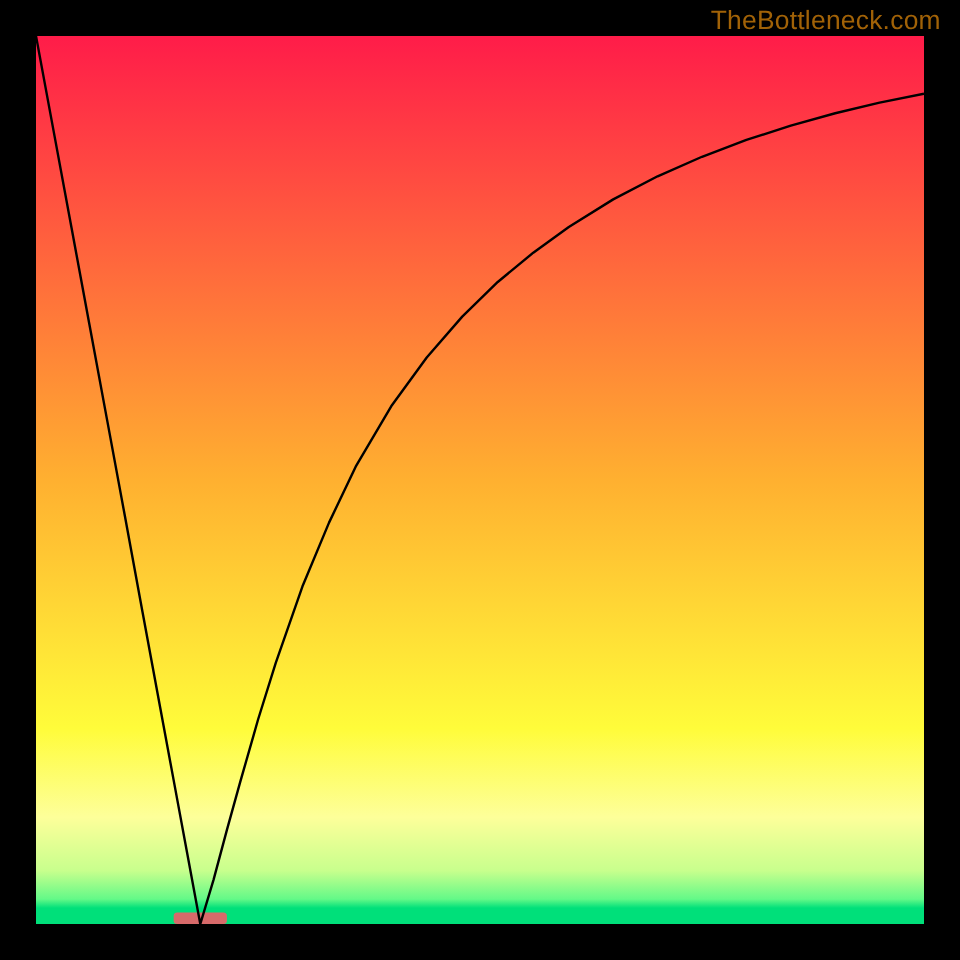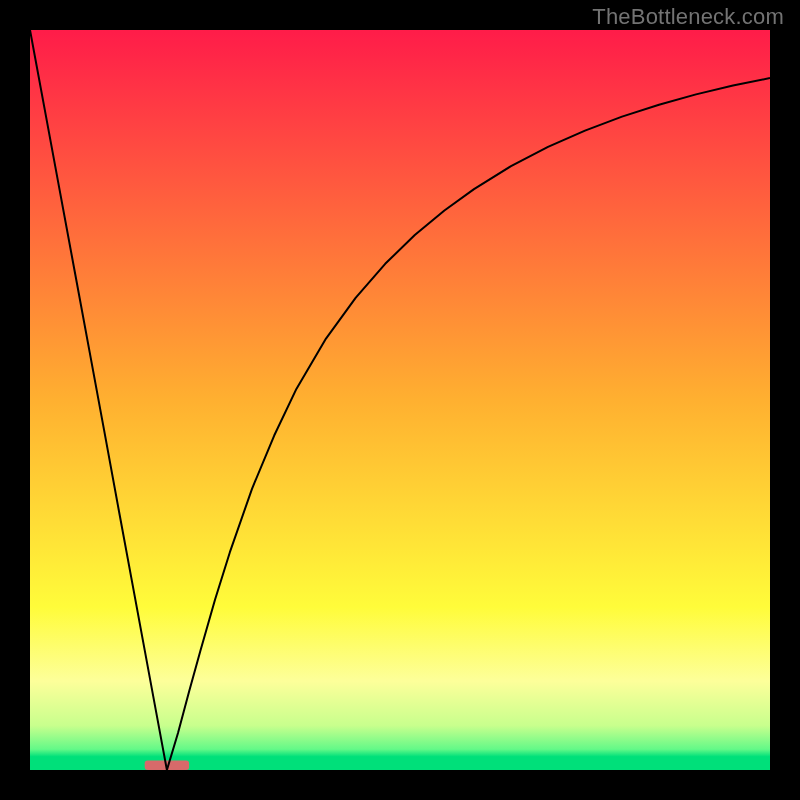--- a/index.html
+++ b/index.html
@@ -22,21 +22,21 @@
     left: 30px;
     top: 30px;
     width: 740px;
     height: 740px;
     overflow: hidden;
   }
   .watermark {
     position: absolute;
     top: 4px;
     right: 16px;
-    color: #737373;
+    color: #a16207;
     font-size: 22px;
     font-weight: 500;
     letter-spacing: 0.2px;
     user-select: none;
   }
 </style>
 </head>
 <body>
 
 <div class="frame">

